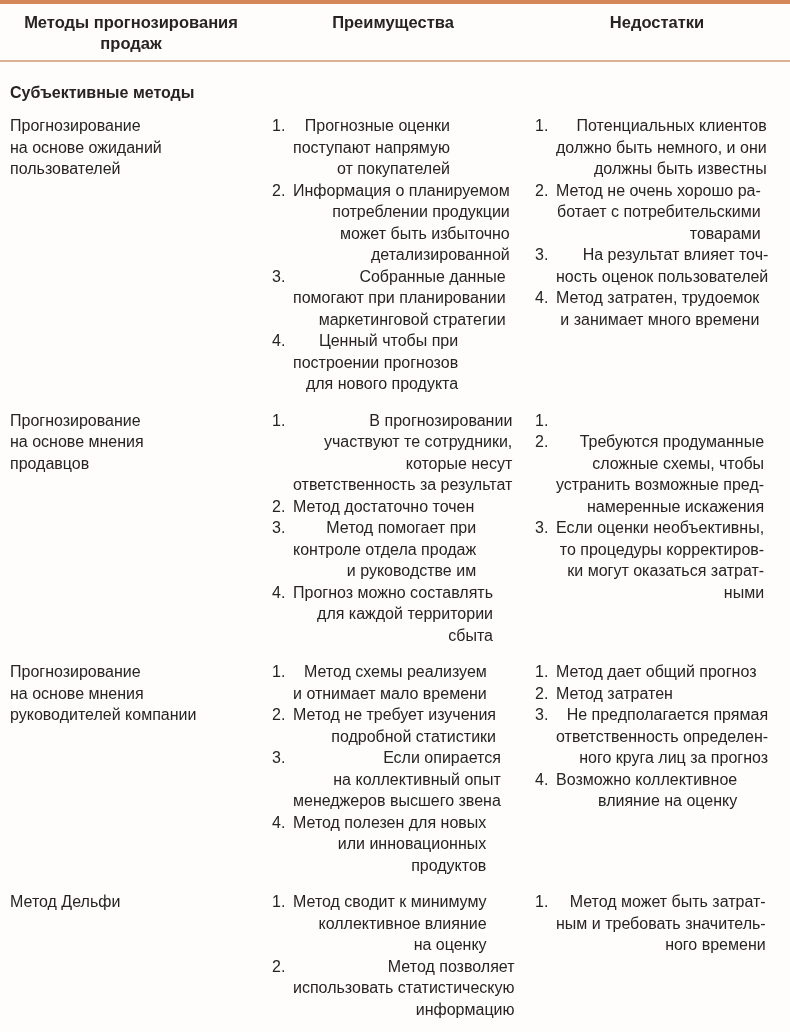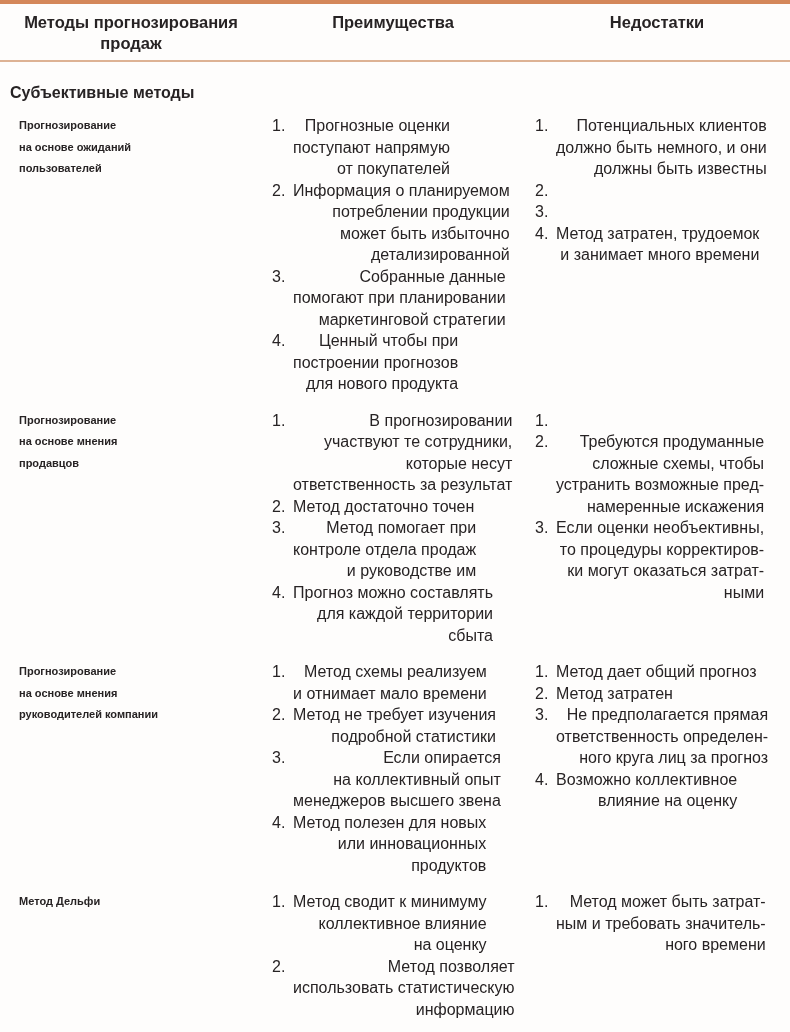--- a/index.html
+++ b/index.html
@@ -47,26 +47,25 @@
     line-height: 21px;
     margin: 20px 0 0 10px;
   }
   #rows {
     margin-top: 12px;
   }
   .trow {
     margin-bottom: 15px;
   }
   .method-cell {
-    font-size: 11px;
+    font-size: 16px;
     line-height: 21.5px;
-    padding-left: 19px;
+    padding-left: 10px;
     padding-right: 14px;
     white-space: pre;
-    font-weight: bold;
   }
   .list-cell {
     font-size: 16px;
     line-height: 21.5px;
   }
   .adv-cell { padding-left: 10px; }
   .dis-cell { padding-left: 11px; }
   .item { display: flex; }
   .num {
     flex: 0 0 21px;
@@ -123,23 +122,28 @@
         </div>
         <div class="list-cell dis-cell">
           <div class="item">
             <span class="num">1.</span>
             <span class="itext">Потенциальных клиентов
 должно быть немного, и они
 должны быть известны</span>
           </div>
           <div class="item">
             <span class="num">2.</span>
-          </div>
-          <div class="item">
-            <span class="num">3.</span>
+            <span class="itext">Метод не очень хорошо ра-
+ботает с потребительскими
+товарами</span>
+          </div>
+          <div class="item">
+            <span class="num">3.</span>
+            <span class="itext">На результат влияет точ-
+ность оценок пользователей</span>
           </div>
           <div class="item">
             <span class="num">4.</span>
             <span class="itext">Метод затратен, трудоемок
 и занимает много времени</span>
           </div>
         </div>
       </div>
       <div class="grid trow">
         <div class="method-cell">Прогнозирование

